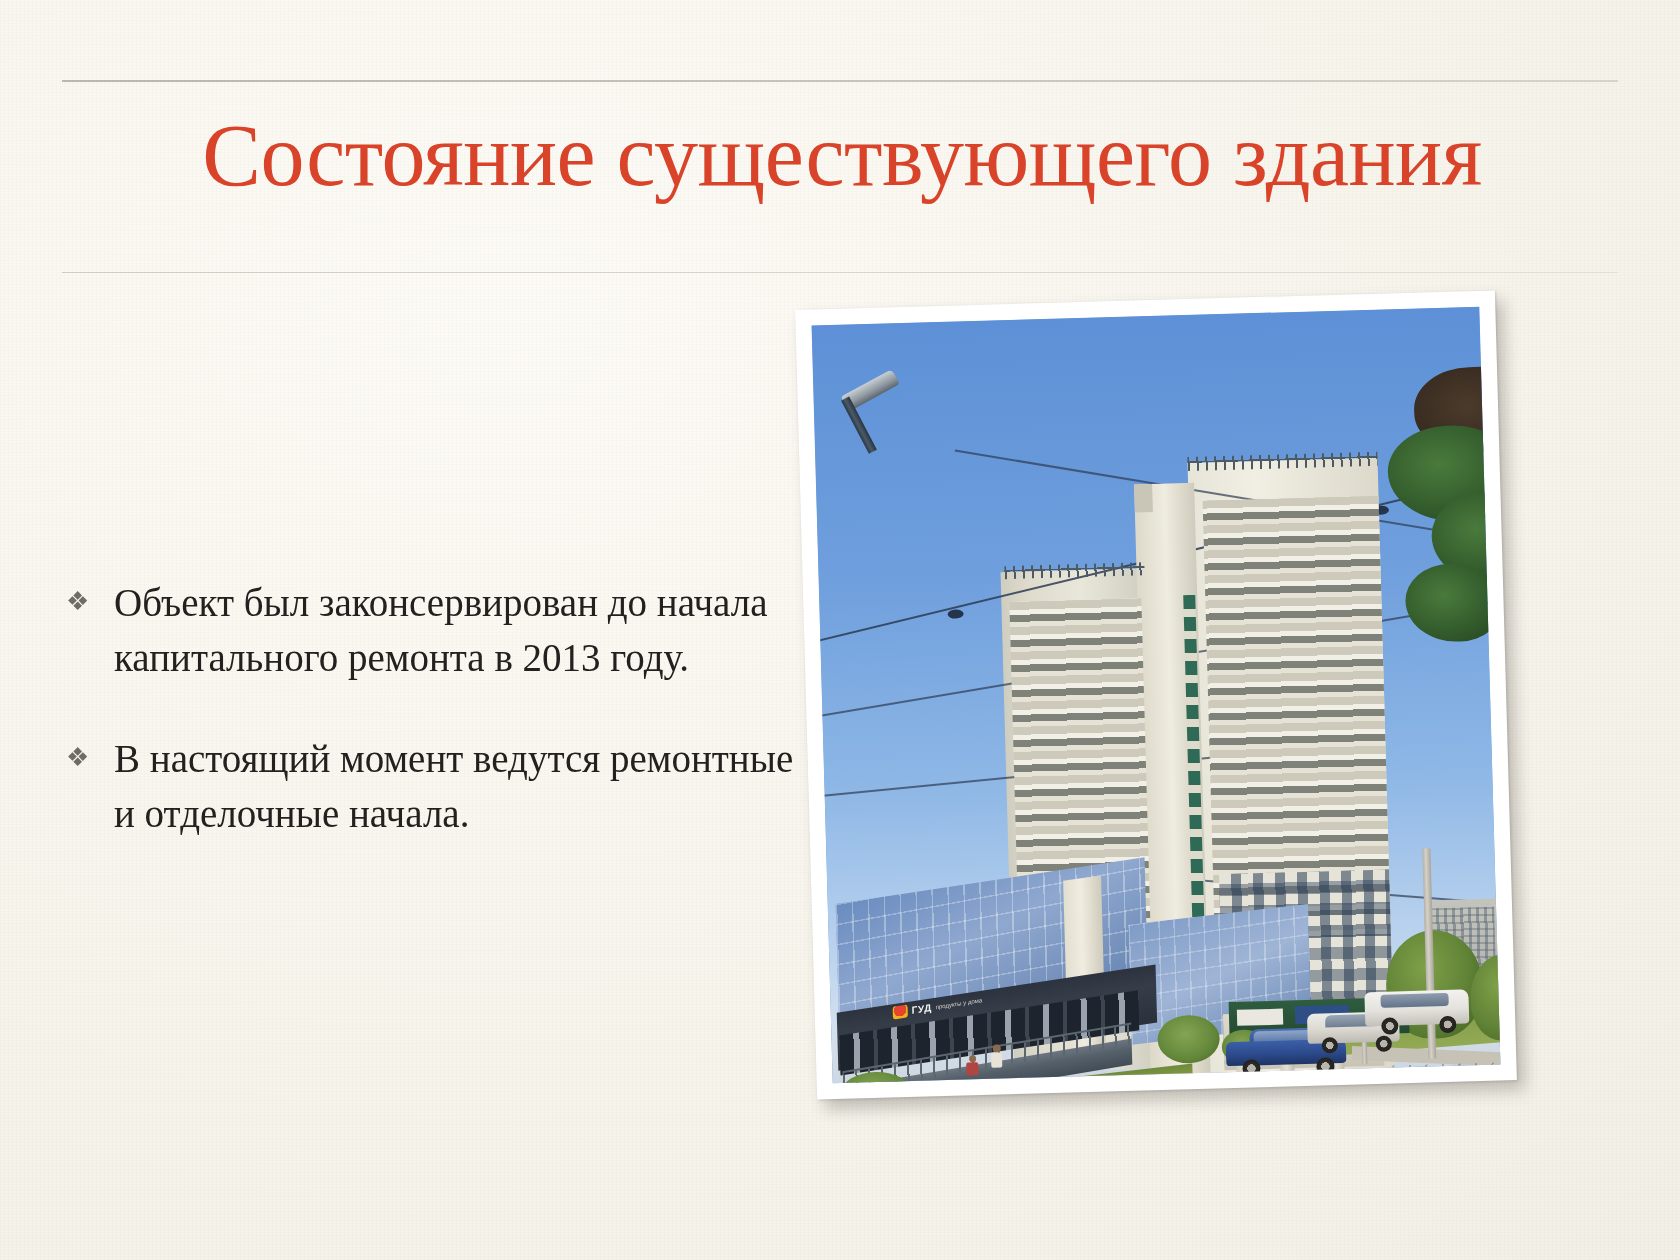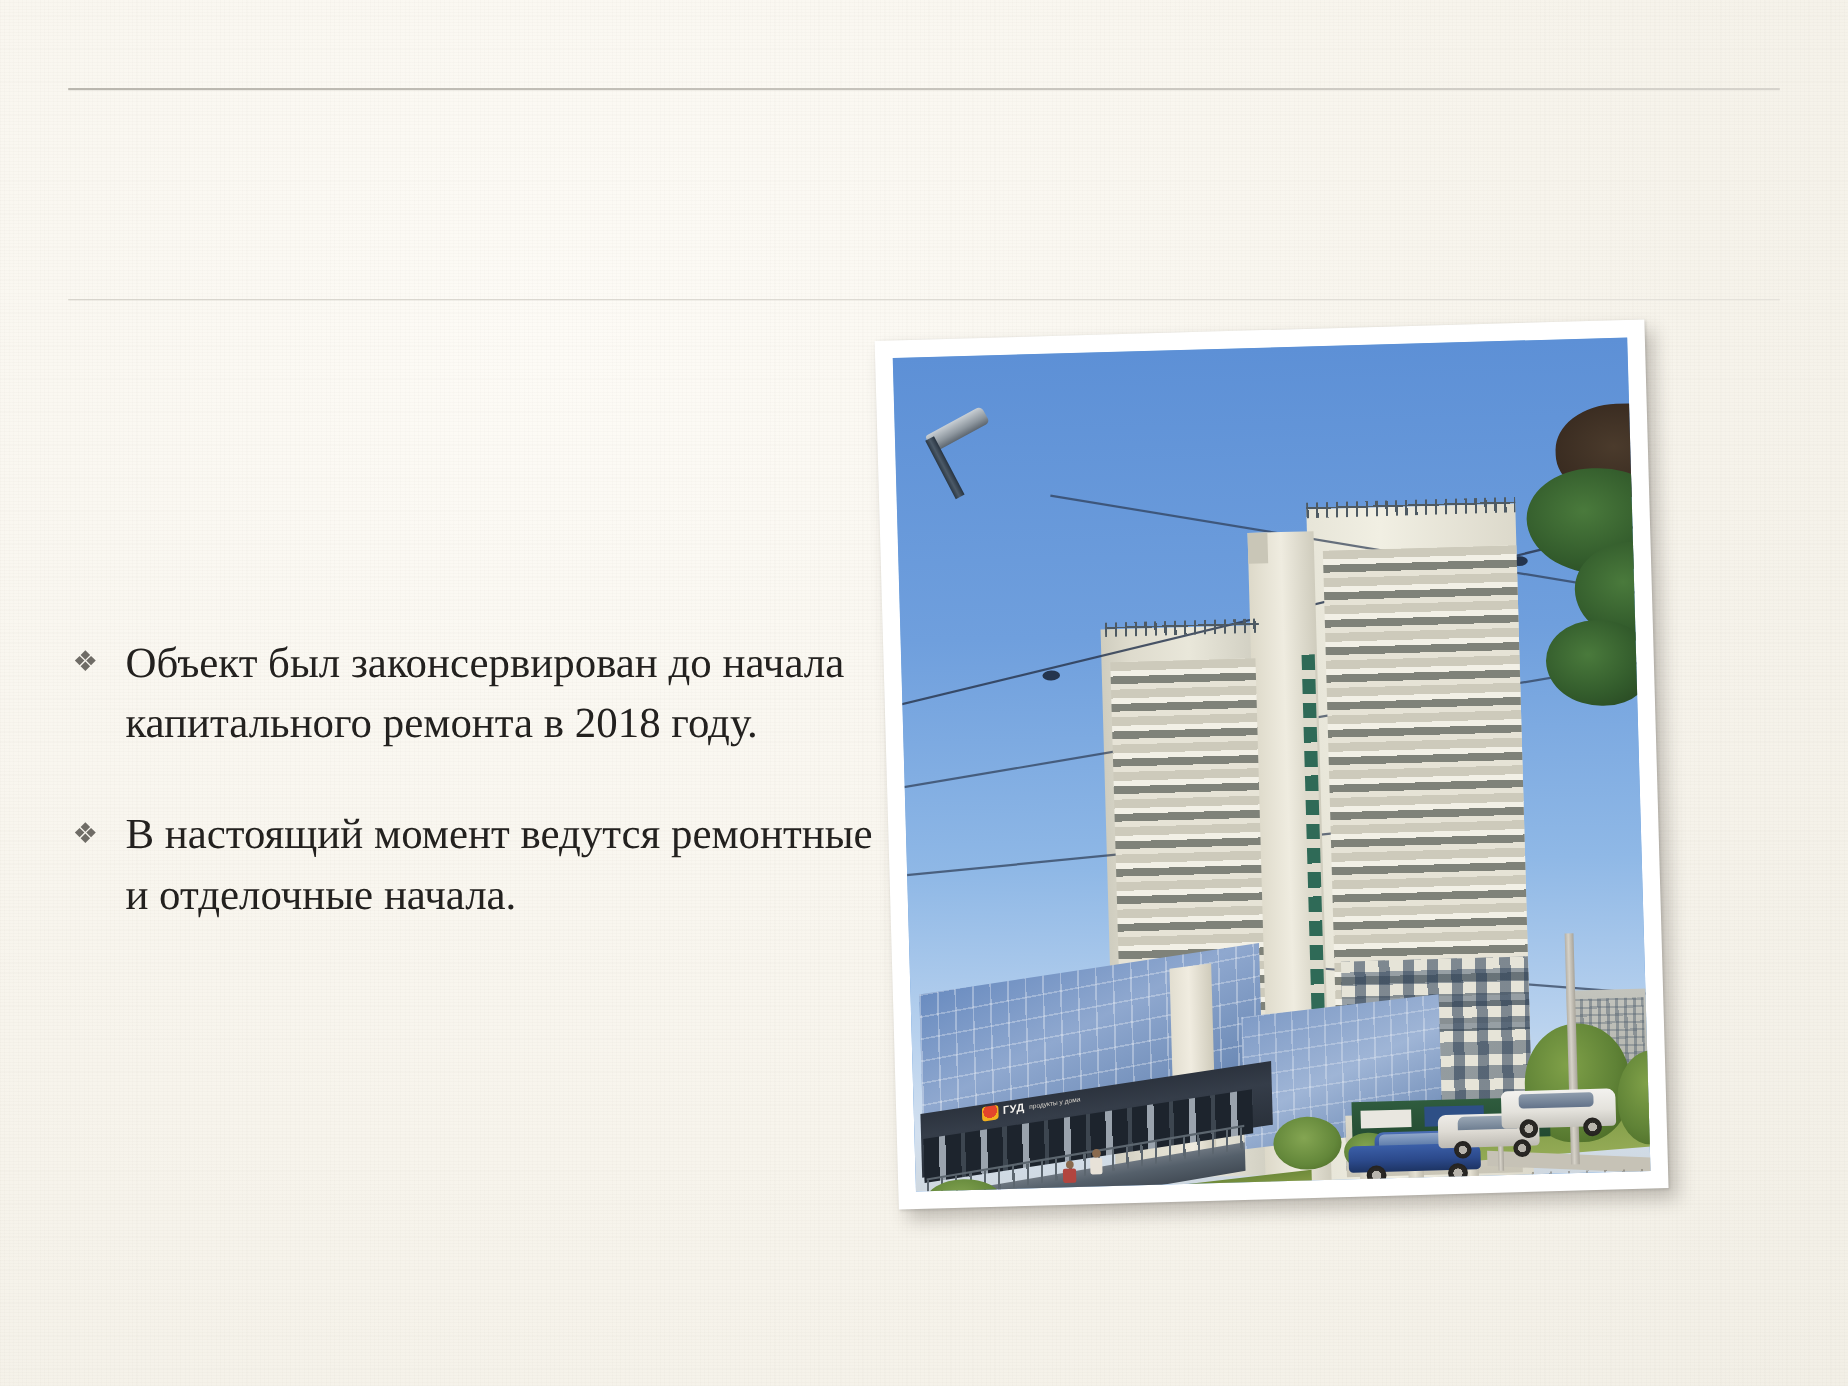--- a/index.html
+++ b/index.html
@@ -432,27 +432,28 @@
     z-index: 8;
   }
 </style>
 </head>
 <body>
 
 <div class="slide">
   <div class="paper-texture"></div>
 
   <div class="rule-top"></div>
+  <div class="page-title">Состояние существующего здания</div>
   <div class="rule-bottom"></div>
 
   <div class="bullets">
 
     <div class="bullet-row">
       <div class="bullet-marker">❖</div>
-      <div class="bullet-text">Объект был законсервирован до начала капитального ремонта в 2018 году.</div>
+      <div class="bullet-text">Объект был законсервирован до начала капитального ремонта в 2013 году.</div>
     </div>
 
     <div class="bullet-row">
       <div class="bullet-marker">❖</div>
       <div class="bullet-text">В настоящий момент ведутся ремонтные и отделочные начала.</div>
     </div>
 
   </div>
 
   <div class="photo-wrap">

